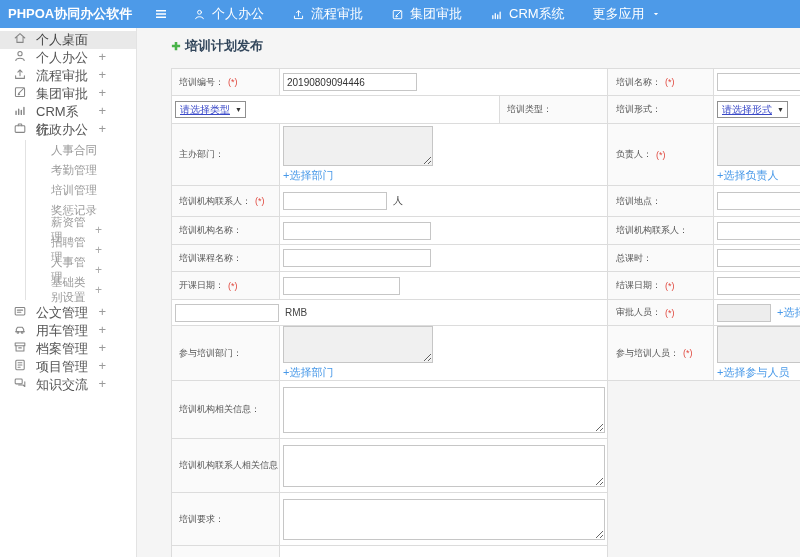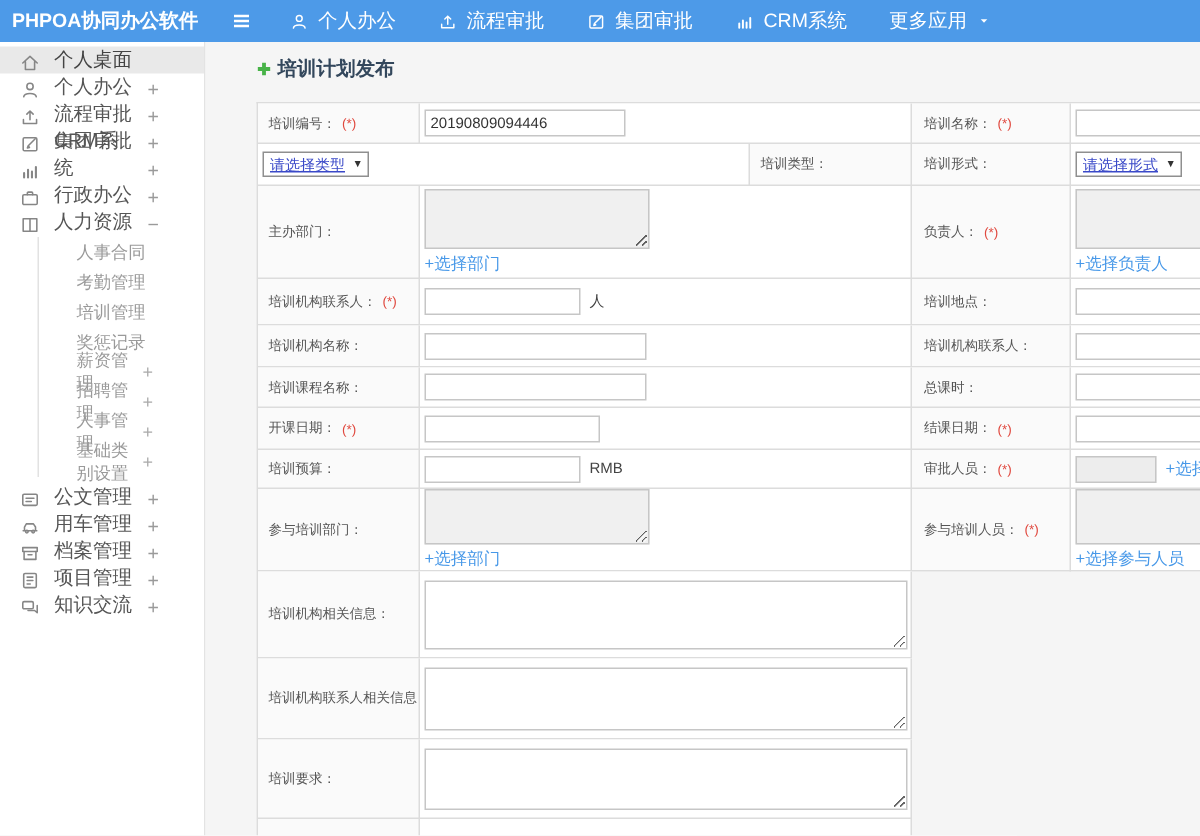--- a/index.html
+++ b/index.html
@@ -13,21 +13,21 @@
           display:flex;align-items:center;color:#fff;z-index:9}
   .logo{width:137px;padding-left:8px;font-size:13px;font-weight:bold;white-space:nowrap}
   .burger{margin-left:16px;display:flex;align-items:center;cursor:pointer;color:#fff}
   .topnav{display:flex;align-items:center;margin-left:24px;gap:28px}
   .tn-item{display:flex;align-items:center;gap:6px;font-size:13px;cursor:pointer;white-space:nowrap}
   .icon{display:inline-flex;align-items:center;line-height:0}
 
   
   .sidebar{position:absolute;top:28px;left:0;bottom:0;width:137px;background:#fff;
            border-right:1px solid #e3e3e3;padding-top:3px;color:#555}
-  .side-item{height:18px;display:flex;align-items:flex-end;padding-left:13px;gap:9px;
+  .side-item{height:18px;display:flex;align-items:flex-start;padding-left:13px;gap:9px;
              font-size:13px;cursor:pointer}
   .side-item.active{background:#e9e9e9;color:#444}
   .side-item .icon{color:#868686}
   .side-item .expand{margin-left:auto;margin-right:30px;color:#9a9a9a;font-size:13px}
   .side-sub{margin:1px 0 4px 25px;border-left:1px solid #e2e2e2}
   .side-subitem{height:20px;display:flex;align-items:center;padding-left:25px;
                 color:#9a9a9a;font-size:11.5px;cursor:pointer}
   .side-subitem .expand{margin-left:auto;margin-right:34px;color:#aaa;font-size:12px}
 
   
@@ -170,30 +170,20 @@
     <div class="side-item">
       <span class="icon">
         <svg width="14" height="14" viewBox="0 0 16 16" fill="none" stroke="currentColor" stroke-width="1.2" stroke-linecap="round" stroke-linejoin="round">
           <rect x="2.5" y="5.5" width="11" height="7.5" rx="1"></rect>
           <path d="M6 5.5V4.2c0-.4.3-.7.7-.7h2.6c.4 0 .7.3.7.7v1.3"></path>
         </svg>
       </span>
       <span>行政办公</span>
       <span class="expand">+</span>
     </div>
-    <div class="side-item">
-      <span class="icon">
-        <svg width="14" height="14" viewBox="0 0 16 16" fill="none" stroke="currentColor" stroke-width="1.2" stroke-linecap="round" stroke-linejoin="round">
-          <rect x="2.8" y="3.2" width="10.4" height="9.6"></rect>
-          <path d="M8 3.2v9.6"></path>
-        </svg>
-      </span>
-      <span>人力资源</span>
-      <span class="expand">−</span>
-    </div>
     <div class="side-sub">
       <div class="side-subitem">
         <span>人事合同</span>
       </div>
       <div class="side-subitem">
         <span>考勤管理</span>
       </div>
       <div class="side-subitem">
         <span>培训管理</span>
       </div>
@@ -339,23 +329,20 @@
         <div class="frow" style="height: 28px;">
           <div class="fcell flabel">
             <span>开课日期：</span>
             <span class="req">(*)</span>
           </div>
           <div class="fcell ffield">
             <input type="text" style="width: 117px;">
           </div>
         </div>
         <div class="frow" style="height: 26px;">
-          <div class="fcell flabel">
-            <span>培训预算：</span>
-          </div>
           <div class="fcell ffield">
             <input type="text" style="width: 104px;">
             <span class="suffix">RMB</span>
           </div>
         </div>
         <div class="frow" style="height: 55px;">
           <div class="fcell flabel">
             <span>参与培训部门：</span>
           </div>
           <div class="fcell ffield col">

